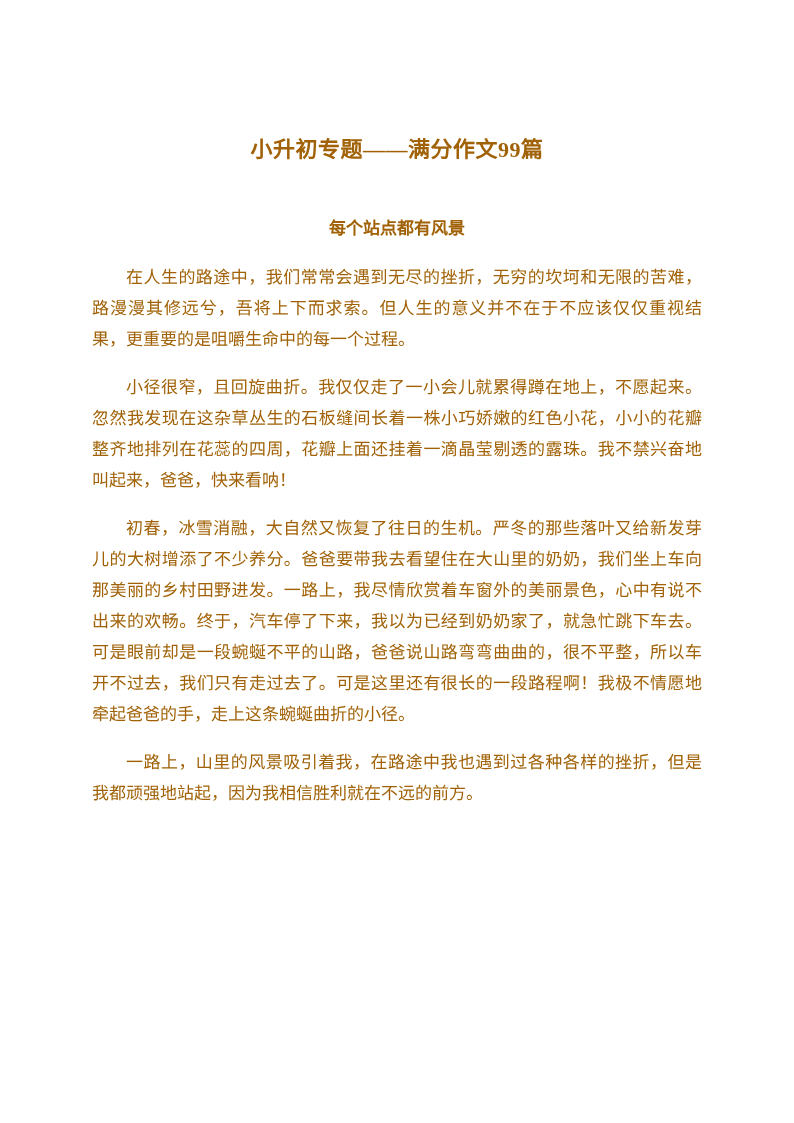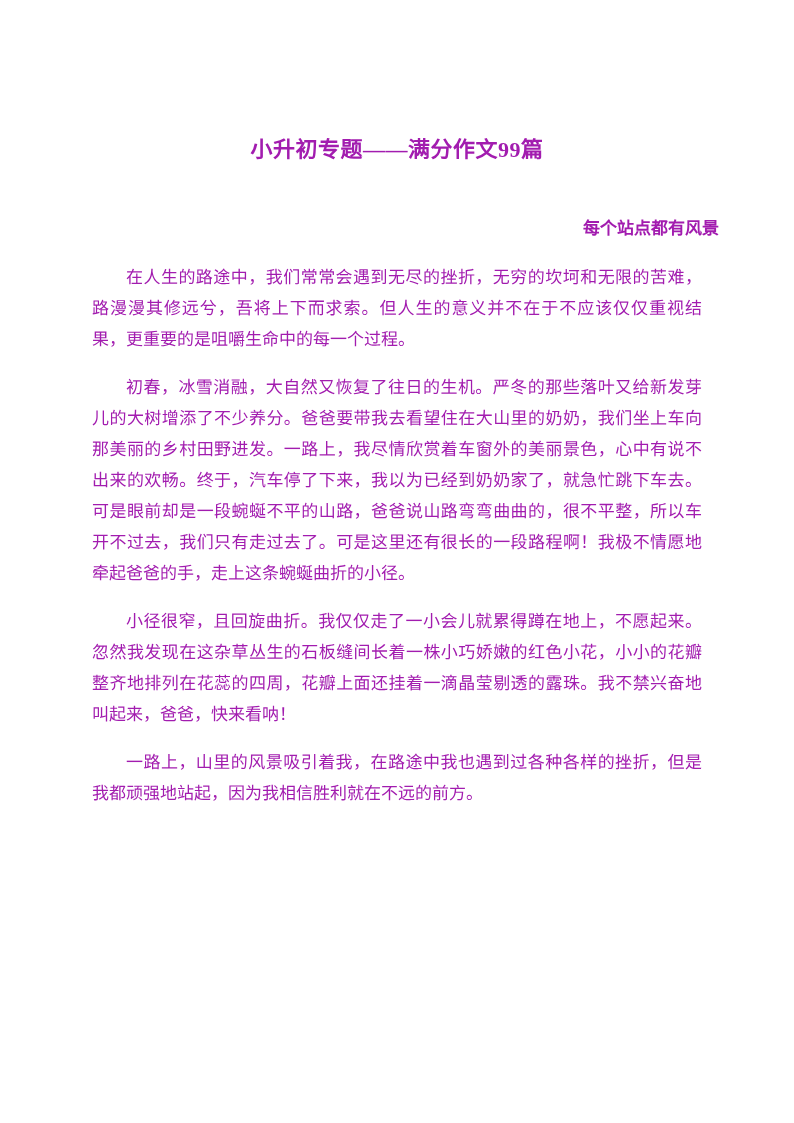--- a/index.html
+++ b/index.html
@@ -6,37 +6,37 @@
     margin: 0;
     padding: 0;
     background: #ffffff;
   }
   .page {
     position: relative;
     width: 794px;
     height: 1123px;
     margin: 0 auto;
     background: #ffffff;
-    color: #a21caf;
+    color: #a16207;
     font-family: "Liberation Serif", "DejaVu Serif", serif;
     overflow: hidden;
     box-sizing: border-box;
     padding: 137px 75px 0 75px;
   }
   .doc-title {
     margin: 0 0 56px 0;
     text-align: center;
     font-size: 22px;
     line-height: 26px;
     font-weight: bold;
     letter-spacing: 0.5px;
   }
   .essay-title {
     margin: 0 0 23px 0;
-    text-align: right;
+    text-align: center;
     font-size: 17px;
     line-height: 20px;
     font-weight: bold;
   }
   .essay-body p {
     margin: 17px;
     font-size: 17px;
     line-height: 31px;
     text-align: justify;
     text-indent: 2em;
@@ -46,17 +46,17 @@
 </head>
 <body>
 
 <div class="page">
   <h1 class="doc-title">小升初专题——满分作文99篇</h1>
 
   <h2 class="essay-title">每个站点都有风景</h2>
 
   <div class="essay-body">
     <p>在人生的路途中，我们常常会遇到无尽的挫折，无穷的坎坷和无限的苦难，路漫漫其修远兮，吾将上下而求索。但人生的意义并不在于不应该仅仅重视结果，更重要的是咀嚼生命中的每一个过程。</p>
+    <p>小径很窄，且回旋曲折。我仅仅走了一小会儿就累得蹲在地上，不愿起来。忽然我发现在这杂草丛生的石板缝间长着一株小巧娇嫩的红色小花，小小的花瓣整齐地排列在花蕊的四周，花瓣上面还挂着一滴晶莹剔透的露珠。我不禁兴奋地叫起来，爸爸，快来看呐！</p>
     <p>初春，冰雪消融，大自然又恢复了往日的生机。严冬的那些落叶又给新发芽儿的大树增添了不少养分。爸爸要带我去看望住在大山里的奶奶，我们坐上车向那美丽的乡村田野进发。一路上，我尽情欣赏着车窗外的美丽景色，心中有说不出来的欢畅。终于，汽车停了下来，我以为已经到奶奶家了，就急忙跳下车去。可是眼前却是一段蜿蜒不平的山路，爸爸说山路弯弯曲曲的，很不平整，所以车开不过去，我们只有走过去了。可是这里还有很长的一段路程啊！我极不情愿地牵起爸爸的手，走上这条蜿蜒曲折的小径。</p>
-    <p>小径很窄，且回旋曲折。我仅仅走了一小会儿就累得蹲在地上，不愿起来。忽然我发现在这杂草丛生的石板缝间长着一株小巧娇嫩的红色小花，小小的花瓣整齐地排列在花蕊的四周，花瓣上面还挂着一滴晶莹剔透的露珠。我不禁兴奋地叫起来，爸爸，快来看呐！</p>
     <p>一路上，山里的风景吸引着我，在路途中我也遇到过各种各样的挫折，但是我都顽强地站起，因为我相信胜利就在不远的前方。</p>
   </div>
 </div>
 
 </body></html>

